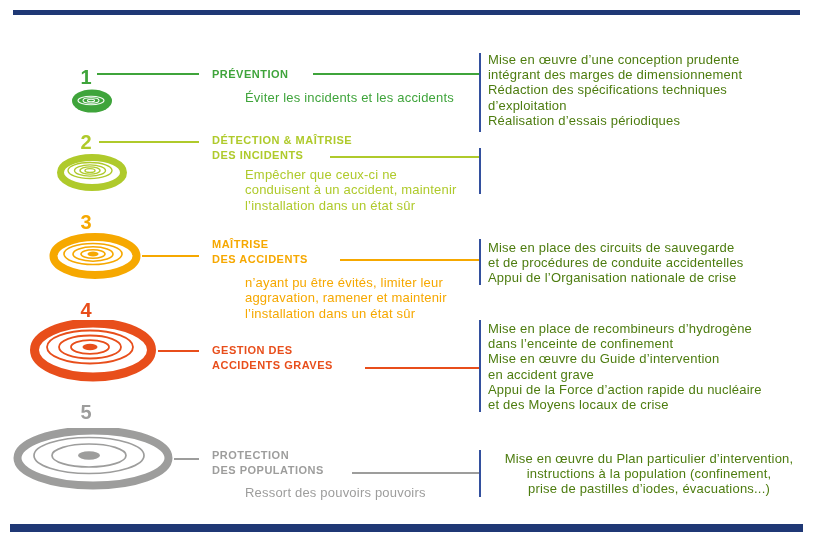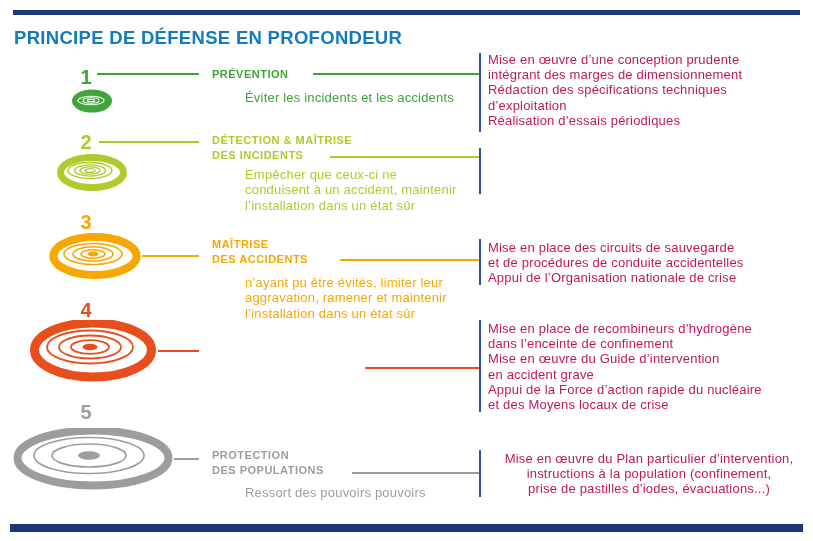--- a/index.html
+++ b/index.html
@@ -19,41 +19,40 @@
   .lvl-name{
     position:absolute;left:212px;font-size:11px;font-weight:bold;line-height:15px;
     letter-spacing:.5px;white-space:pre-line;
   }
   .lvl-desc{
     position:absolute;left:212px;font-size:13px;line-height:15.3px;
     letter-spacing:.2px;white-space:pre-line;margin-left:33px;
   }
   .measures{
     position:absolute;left:488px;font-size:13px;line-height:15.2px;
-    letter-spacing:.2px;white-space:pre-line;color:#be185d;width:322px;
+    letter-spacing:.2px;white-space:pre-line;color:#4d7c0f;width:322px;
   }
   .vbar{position:absolute;left:479px;width:1.5px;background:#33509E;}
   .hline{position:absolute;height:1.5px;}
   .icon{position:absolute;}
   
   .c1{color:#3FA43B}.bg1{background:#3FA43B}
   .c2{color:#AFCA2B}.bg2{background:#AFCA2B}
   .c3{color:#F6A800}.bg3{background:#F6A800}
   .c4{color:#E84E1B}.bg4{background:#E84E1B}
   .c5{color:#9D9D9C}.bg5{background:#9D9D9C}
 </style>
 </head>
 <body>
 
 <div class="canvas">
 
   <div class="bar" style="left:13px;top:10px;width:787px;height:5px;"></div>
   <div class="bar" style="left:10px;top:524px;width:793px;height:8px;"></div>
 
-  <div class="page-title">PRINCIPE DE DÉFENSE EN PROFONDEUR</div>
 
   <div class="num c1" style="left:64px;top:67px;">1</div>
   <div class="hline bg1" style="left:97px;top:73px;width:102px;"></div>
   <svg class="icon" style="left:71px;top:88px;" width="42" height="26">
     <ellipse cx="21" cy="13" rx="20" ry="11.5" fill="#3FA43B"></ellipse>
     <g fill="none" stroke="#ffffff" stroke-width="1.1" opacity=".95">
       <ellipse cx="20" cy="12.5" rx="13" ry="4.3"></ellipse>
       <ellipse cx="20" cy="12.5" rx="8" ry="2.7"></ellipse>
       <ellipse cx="20" cy="12.5" rx="3.6" ry="1.3"></ellipse>
     </g>
@@ -143,20 +142,22 @@
   <svg class="icon" style="left:29px;top:320px;" width="128" height="62">
     <ellipse cx="64" cy="30" rx="58.5" ry="27" fill="#ffffff" stroke="#E84E1B" stroke-width="9"></ellipse>
     <g fill="none" stroke="#E84E1B" stroke-width="1.8">
       <ellipse cx="61" cy="27" rx="43" ry="16.5"></ellipse>
       <ellipse cx="61" cy="27" rx="31" ry="11.5"></ellipse>
       <ellipse cx="61" cy="27" rx="19" ry="6.8"></ellipse>
     </g>
     <ellipse cx="61" cy="27" rx="7.5" ry="3.2" fill="#E84E1B"></ellipse>
   </svg>
   <div class="hline bg4" style="left:158px;top:350px;width:41px;"></div>
+  <div class="lvl-name c4" style="top:343px;">GESTION DES
+ACCIDENTS GRAVES</div>
   <div class="hline bg4" style="left:365px;top:367px;width:114px;"></div>
   <div class="vbar" style="top:320px;height:92px;"></div>
   <div class="measures" style="top:321px;">Mise en place de recombineurs d’hydrogène
 dans l’enceinte de confinement
 Mise en œuvre du Guide d’intervention
 en accident grave
 Appui de la Force d’action rapide du nucléaire
 et des Moyens locaux de crise</div>
 
   <svg class="icon" style="left:90px;top:379px;" width="4" height="25">

